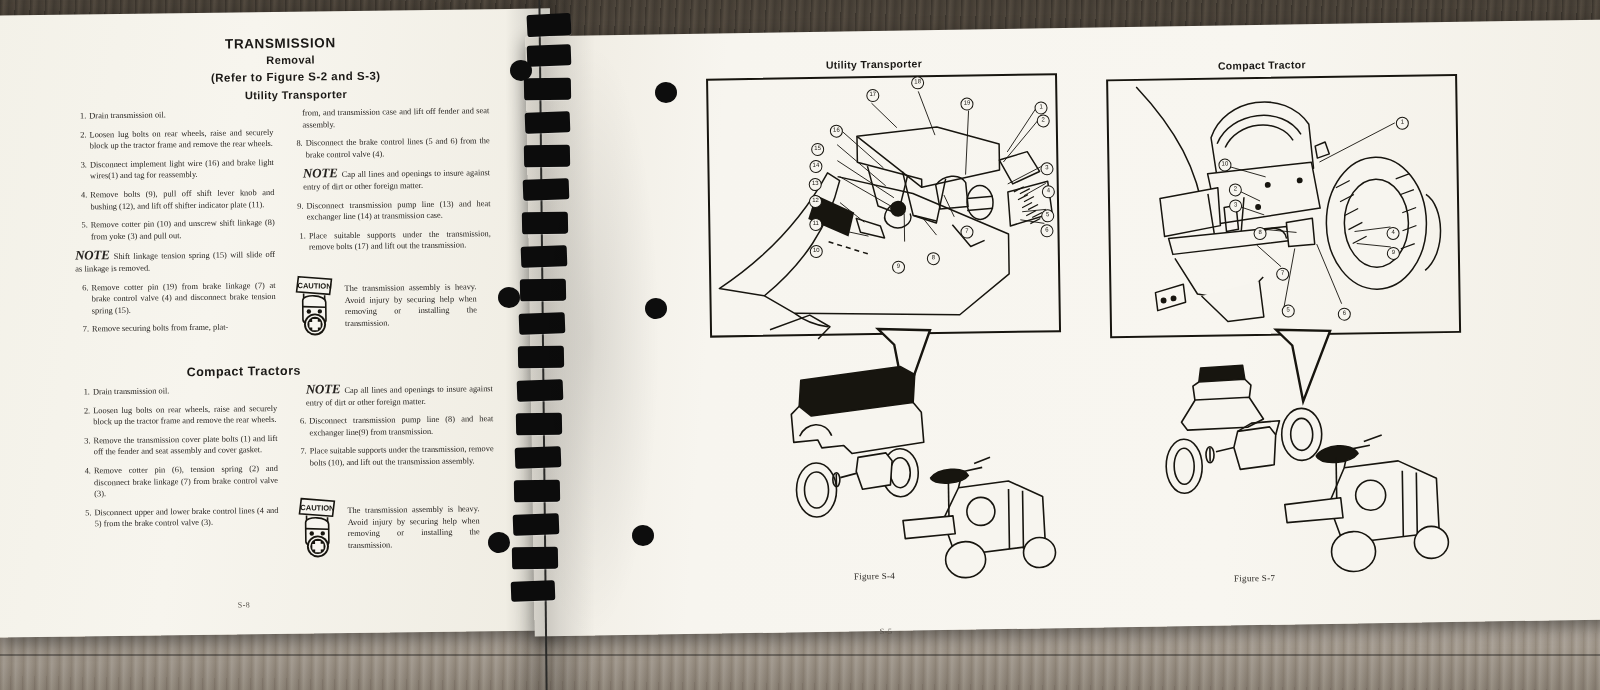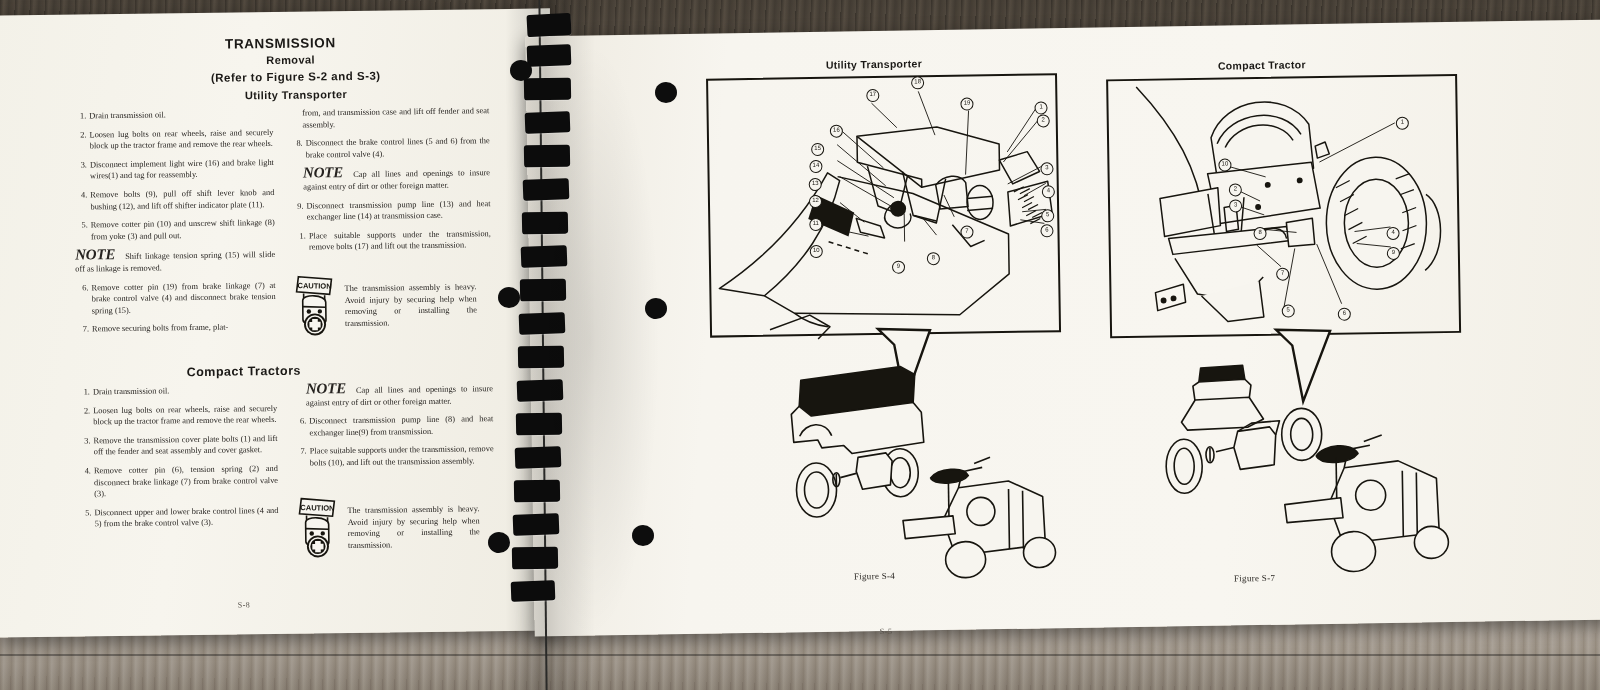--- a/index.html
+++ b/index.html
@@ -89,21 +89,21 @@
     position:absolute;left:192px;top:352px;font-size:12.5px;letter-spacing:.5px;color:#1b1916;
   }
 
   .step{display:flex;margin:0 0 7px 0;}
   .step .n{width:13px;flex:0 0 13px;text-align:right;padding-right:3px;}
   .step .t{flex:1;}
   .nohang{margin:0 0 7px 0;}
   .note-blk{margin:0 0 7px 0;}
   .note-lbl{
     font-family:"Liberation Serif",serif;font-weight:bold;font-style:italic;
-    font-size:15px;letter-spacing:-.2px;margin-right:10px;
+    font-size:13px;letter-spacing:-.2px;margin-right:4px;
   }
 
   
   .caution{position:absolute;display:flex;gap:7px;align-items:flex-start;}
   .caution .ctext{font-size:8.4px;line-height:11.6px;width:132px;text-align:justify;padding-top:10px;}
   .caution-fig{position:relative;width:46px;height:64px;flex:0 0 46px;}
 
   
   .folio{position:absolute;font-size:8px;color:#555049;letter-spacing:.5px;}
 

